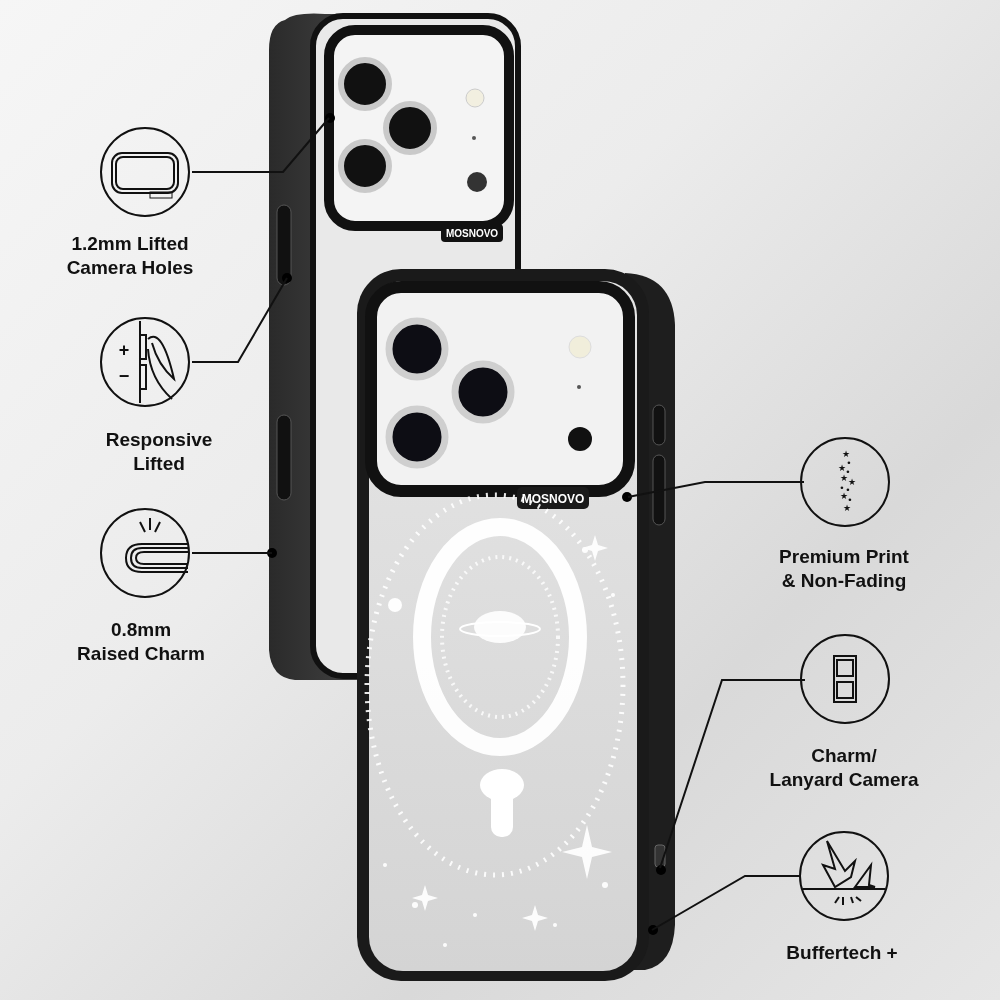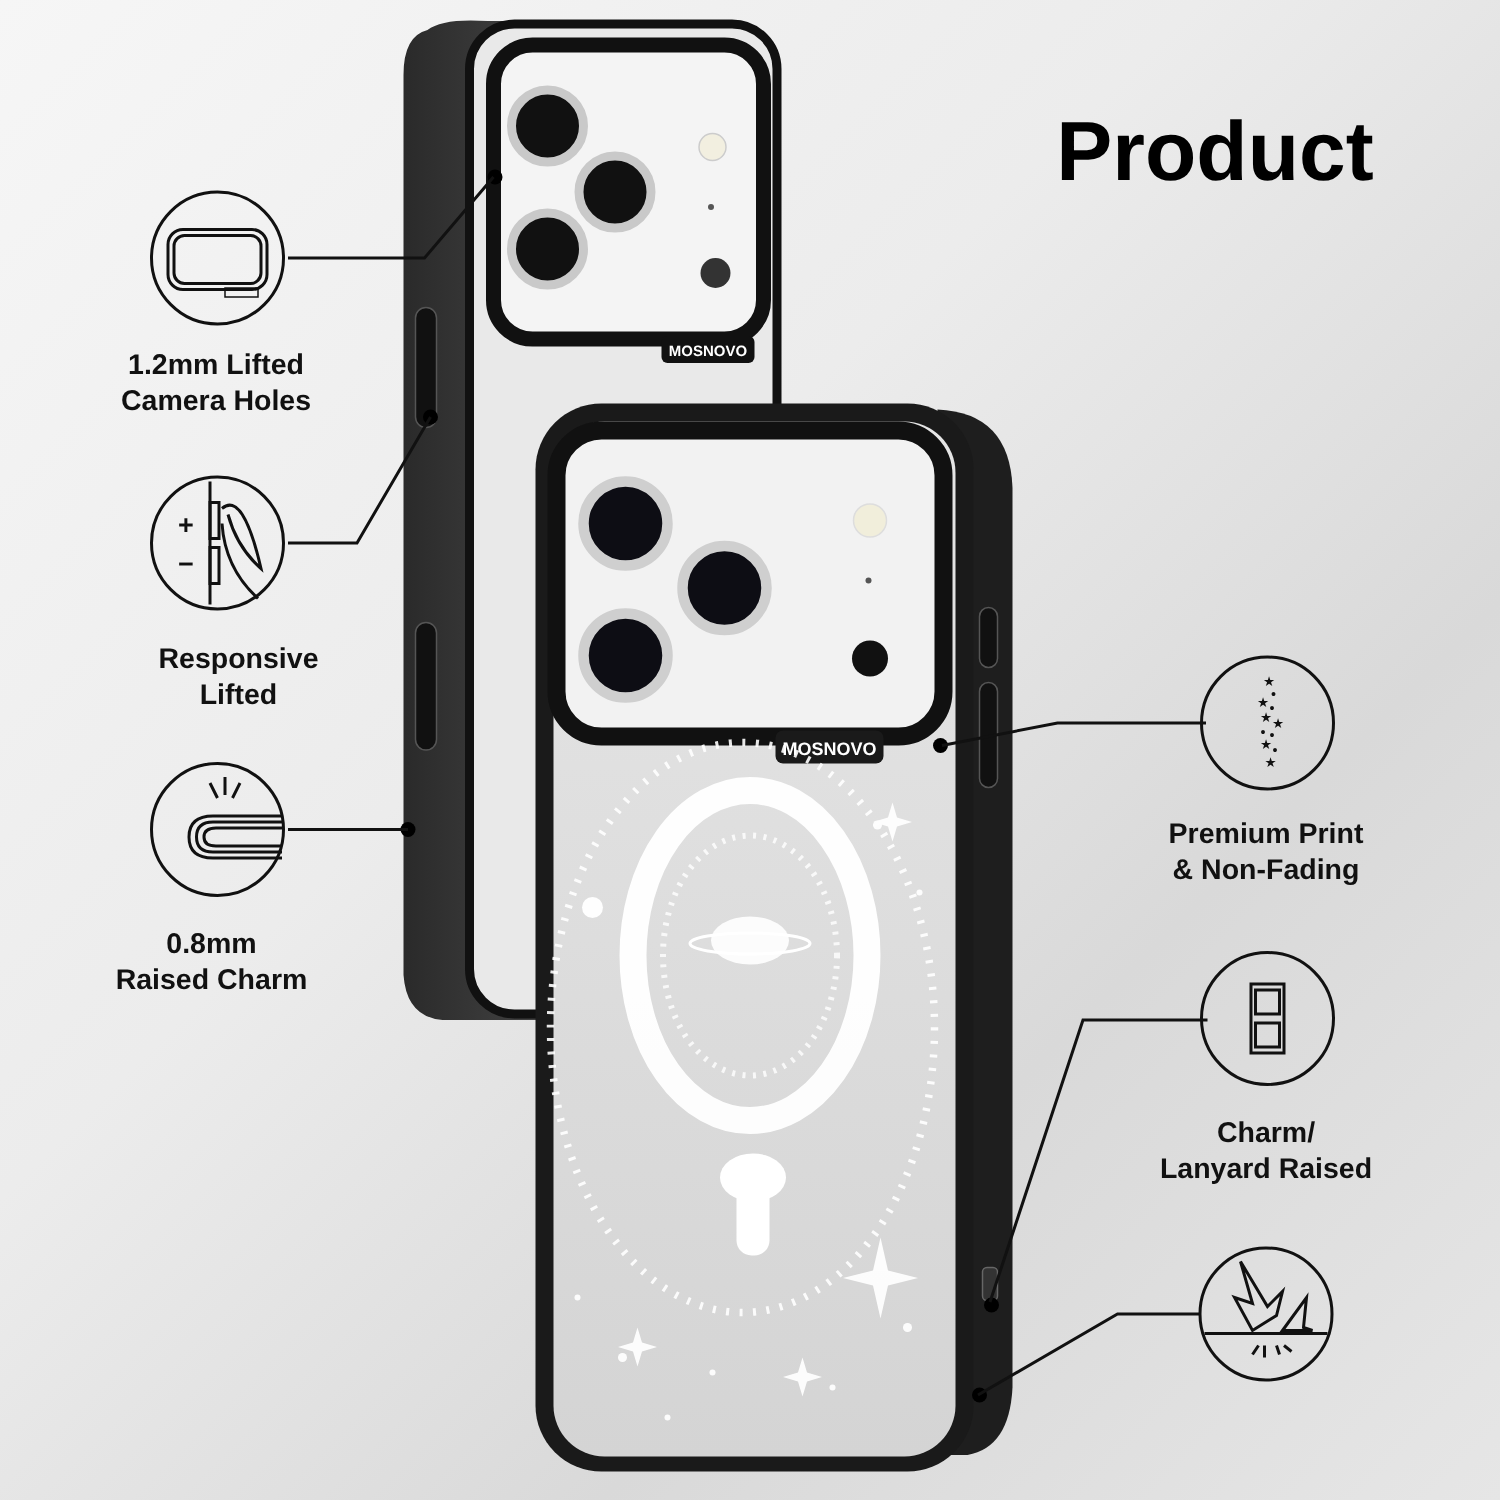--- a/index.html
+++ b/index.html
@@ -21,21 +21,20 @@
     position:absolute; font-weight:bold; font-size:19px; line-height:24px; color:#111;
     text-align:center; white-space:nowrap; transform:translateX(-50%);
   }
   svg.leaders { position:absolute; left:0; top:0; width:1000px; height:1000px; pointer-events:none; }
   .phone { position:absolute; }
 </style>
 </head>
 <body>
 
 <div class="title">
-  <div>Product</div>
 </div>
 
 <svg class="phone" style="left:255px;top:10px" width="270" height="680" viewBox="0 0 270 680">
   <defs>
     <linearGradient id="sideG" x1="0" x2="1">
       <stop offset="0" stop-color="#2a2a2a"></stop>
         <stop offset="0.5" stop-color="#4a4a4a"></stop>
         <stop offset="1" stop-color="#222"></stop>
     </linearGradient>
   </defs>
@@ -118,21 +117,21 @@
   </g>
 </svg>
 
 <div class="icon-circle" style="left:100px;top:127px">
   <svg viewBox="0 0 86 86">
     <rect x="10" y="24" width="66" height="40" rx="10" fill="none" stroke="#111" stroke-width="2"></rect>
     <rect x="14" y="28" width="58" height="32" rx="7" fill="none" stroke="#111" stroke-width="2"></rect>
     <rect x="48" y="63" width="22" height="6" fill="none" stroke="#111" stroke-width="1"></rect>
   </svg>
 </div>
-<div class="label" style="left:144px;top:232px">
+<div class="label" style="left:130px;top:232px">
   <div>1.2mm Lifted</div>
   <div>Camera Holes</div>
 </div>
 
 <div class="icon-circle" style="left:100px;top:317px">
   <svg viewBox="0 0 86 86">
     <line x1="38" y1="2" x2="38" y2="84" stroke="#111" stroke-width="2"></line>
     <rect x="38" y="16" width="6" height="24" fill="none" stroke="#111" stroke-width="2"></rect>
     <rect x="38" y="46" width="6" height="24" fill="none" stroke="#111" stroke-width="2"></rect>
     <path d="M46 20 Q60 8 72 60 Q56 46 50 24" fill="none" stroke="#111" stroke-width="2"></path>
@@ -185,28 +184,29 @@
 
 <div class="icon-circle" style="left:800px;top:634px">
   <svg viewBox="0 0 86 86">
     <rect x="32" y="20" width="22" height="46" fill="none" stroke="#111" stroke-width="2"></rect>
     <rect x="35" y="24" width="16" height="16" fill="none" stroke="#111" stroke-width="2"></rect>
     <rect x="35" y="46" width="16" height="16" fill="none" stroke="#111" stroke-width="2"></rect>
   </svg>
 </div>
 <div class="label" style="left:844px;top:744px">
   <div>Charm/</div>
-  <div>Lanyard Raised</div>
+  <div>Lanyard Camera</div>
 </div>
 
 <div class="icon-circle" style="left:799px;top:831px">
   <svg viewBox="0 0 86 86">
     <path d="M22 32 L34 36 L26 8 L44 38 L54 28 L50 44 L34 54 Z" fill="none" stroke="#111" stroke-width="2"></path>
     <path d="M54 54 L70 32 L68 52 L74 54 Z" fill="none" stroke="#111" stroke-width="2"></path>
     <line x1="2" y1="56" x2="84" y2="56" stroke="#111" stroke-width="2"></line>
     <line x1="34" y1="70" x2="38" y2="64" stroke="#111" stroke-width="2"></line>
     <line x1="42" y1="72" x2="42" y2="64" stroke="#111" stroke-width="2"></line>
     <line x1="50" y1="64" x2="52" y2="70" stroke="#111" stroke-width="2"></line>
     <line x1="55" y1="64" x2="60" y2="68" stroke="#111" stroke-width="2"></line>
   </svg>
 </div>
 <div class="label" style="left:842px;top:941px">
+  <div>Buffertech +</div>
 </div>
 
 </body></html>

